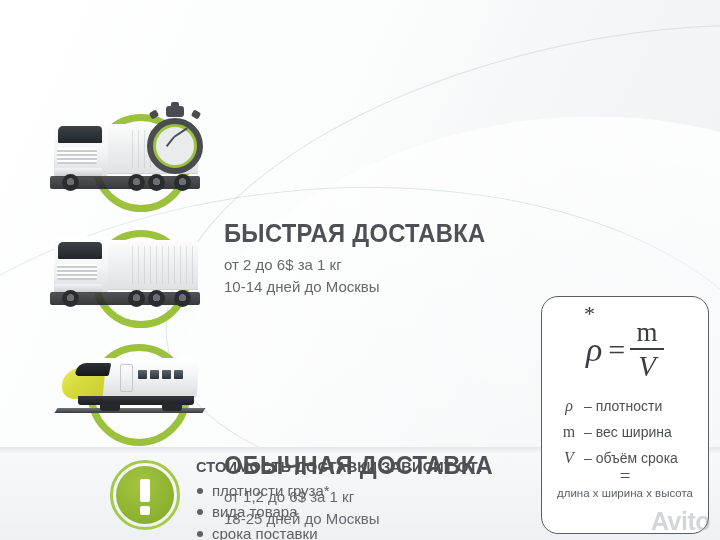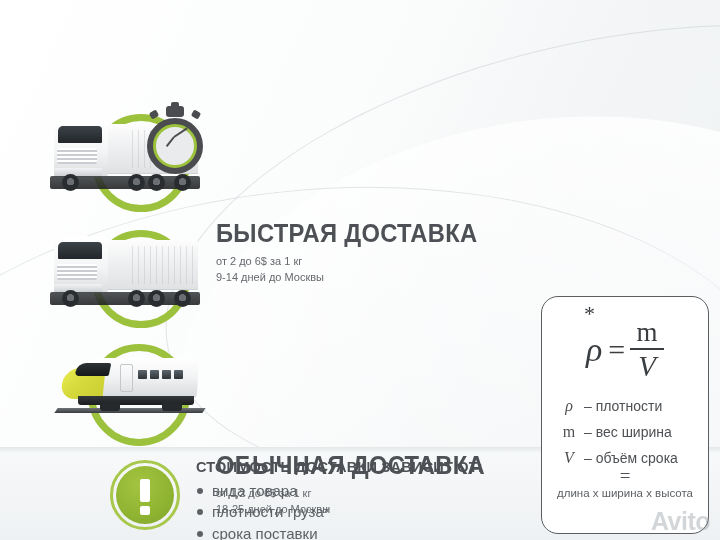--- a/index.html
+++ b/index.html
@@ -220,29 +220,29 @@
   .excl-bar{
     position:absolute;left:30px;top:19px;width:10px;height:23px;
     background:#ffffff;border-radius:2px;
   }
   .excl-dot{
     position:absolute;left:30px;top:46px;width:10px;height:9px;
     background:#ffffff;border-radius:2px;
   }
 
   
-  .txt{position:absolute;left:216px;}
+  .txt{position:absolute;left:224px;}
   .t1{top:116px;} .t2{top:232px;}
   .head{
     font-weight:bold;font-size:25px;color:#4d5054;letter-spacing:.3px;
     white-space:nowrap;transform:scaleX(.95);transform-origin:left center;
     margin:0 0 8px 0;line-height:1.05;
   }
   .sub{
-    font-size:11px;color:#65696e;line-height:1.42;white-space:nowrap;margin:0;
+    font-size:15px;color:#65696e;line-height:1.42;white-space:nowrap;margin:0;
   }
 
   
   .bottom{position:absolute;left:196px;top:458px;}
   .b-head{
     font-weight:bold;font-size:15px;color:#4d5054;letter-spacing:.2px;
     margin:0 0 5px 0;white-space:nowrap;transform:scaleX(.97);transform-origin:left center;
   }
   .b-list{list-style:none;margin:0;padding:0;}
   .b-list li{
@@ -339,21 +339,21 @@
         <div class="watch-body"></div>
         <div class="watch-face"></div>
         <div class="watch-hand"></div>
         <div class="watch-hand2"></div>
         <div class="watch-crown"></div>
       </div>
     </div>
     <div class="txt t1">
       <p class="head">БЫСТРАЯ ДОСТАВКА</p>
       <p class="sub">от 2 до 6$ за 1 кг</p>
-      <p class="sub">9-14 дней до Москвы</p>
+      <p class="sub">10-14 дней до Москвы</p>
     </div>
   </div>
 
   <div class="row row-2">
     <div class="art">
       <div class="ring"></div>
       <div class="truck">
         <div class="tk-trailer"></div>
         <div class="tk-cab"></div>
         <div class="tk-glass"></div>
@@ -397,22 +397,22 @@
   <div class="excl">
     <div class="excl-outer"></div>
     <div class="excl-inner"></div>
     <div class="excl-bar"></div>
     <div class="excl-dot"></div>
   </div>
 
   <div class="bottom">
     <p class="b-head">СТОИМОСТЬ ДОСТАВКИ ЗАВИСИТ ОТ:</p>
     <ul class="b-list">
+      <li>плотности груза*</li>
       <li>вида товара</li>
-      <li>плотности груза*</li>
       <li>срока поставки</li>
     </ul>
   </div>
 
   <div class="card">
     <div class="card-star">*</div>
 
     <div class="formula">
       <span class="f-rho">ρ</span>
       <span class="f-eq">=</span>

